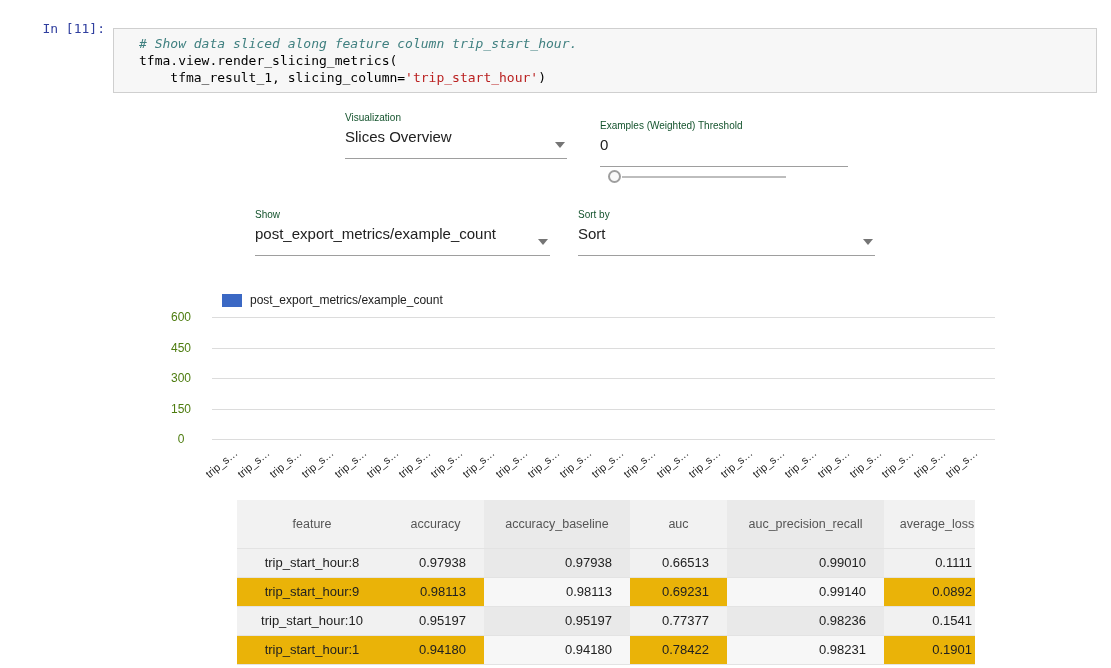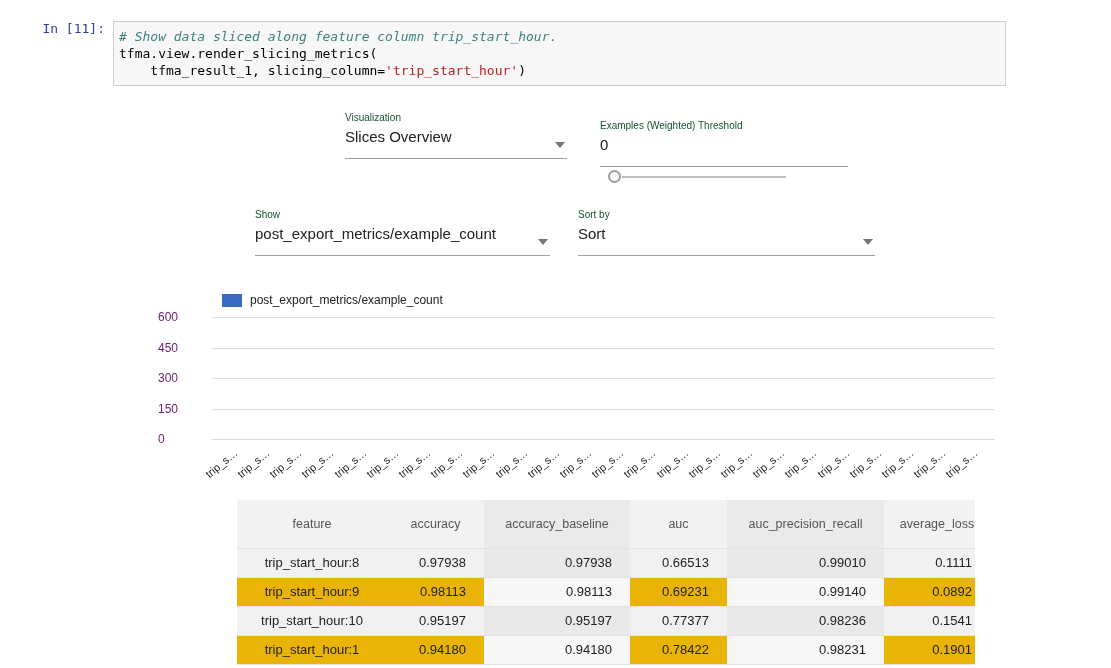--- a/index.html
+++ b/index.html
@@ -8,22 +8,22 @@
     position:relative; width:1111px; height:668px; overflow:hidden;
     font-family:"Liberation Sans", sans-serif; color:#212121; background:#fff;
   }
 
   
   .prompt {
     position:absolute; left:0; top:21px; width:105px; text-align:right;
     font-family:"DejaVu Sans Mono", monospace; font-size:13px; color:#303F9F;
   }
   .code-box {
-    position:absolute; left:113px; top:21px; width:893px; min-height:57px;
-    background:#f7f7f7; border:1px solid #cfcfcf; padding:6px 5px;
+    position:absolute; left:113px; top:28px; width:984px; min-height:57px;
+    background:#f7f7f7; border:1px solid #cfcfcf; padding:6px 25px;
   }
   .code {
     font-family:"DejaVu Sans Mono", monospace; font-size:13px; line-height:17px;
     white-space:pre; color:#000;
   }
   .cm-comment { color:#408080; font-style:italic; }
   .cm-string  { color:#BA2121; }
 
   
   .ctl-label { font-size:10px; color:#14532d; }
@@ -55,21 +55,21 @@
   
   .legend { position:absolute; left:222px; top:293px; display:flex; align-items:center; }
   .legend-swatch { width:20px; height:13px; margin-right:8px; }
   .legend-text { font-size:12px; color:#212121; }
 
   .plot { position:absolute; left:212px; top:317px; width:783px; height:122px; }
   .gridline { position:absolute; left:0; right:0; height:1px; background:#dcdcdc; }
   .y-axis { position:absolute; left:158px; top:317px; width:46px; height:122px; }
   .ytick {
     position:absolute; right:0; transform:translateY(-50%);
-    font-size:12px; color:#701a75; text-align:left; width:46px;
+    font-size:12px; color:#4d7c0f; text-align:center; width:46px;
   }
   .bars {
     position:absolute; left:0; right:0; top:0; bottom:0;
     display:flex; align-items:flex-end; padding:0 5px;
   }
   .bar-slot { flex:1; display:flex; justify-content:center; }
   .bar { width:20px; }
   .x-labels { position:absolute; left:212px; top:441px; width:783px; height:36px; display:flex; padding:0 5px; }
   .xlab-slot { flex:1; position:relative; }
   .xlab {

